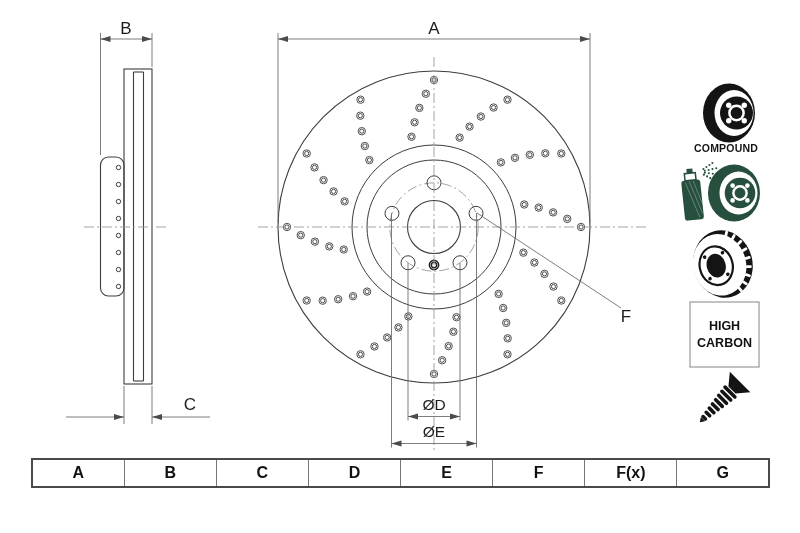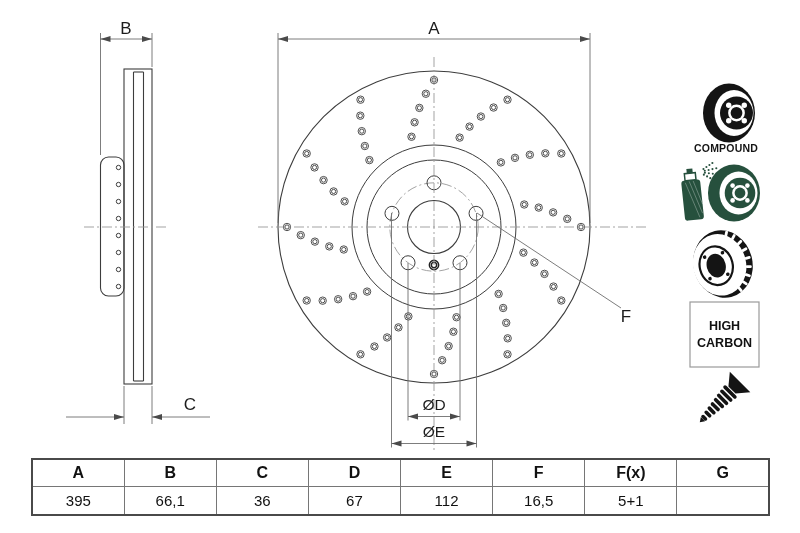--- a/index.html
+++ b/index.html
@@ -326,25 +326,15 @@
         <tr>
       <th>A</th>
       <th>B</th>
       <th>C</th>
       <th>D</th>
       <th>E</th>
       <th>F</th>
       <th>F(x)</th>
       <th>G</th>
     </tr>
-    <tr>
-      <td>395</td>
-      <td>66,1</td>
-      <td>36</td>
-      <td>67</td>
-      <td>112</td>
-      <td>16,5</td>
-      <td>5+1</td>
-      <td></td>
-    </tr>
   </tbody>
     </table>
 </div>
 
 </body></html>

